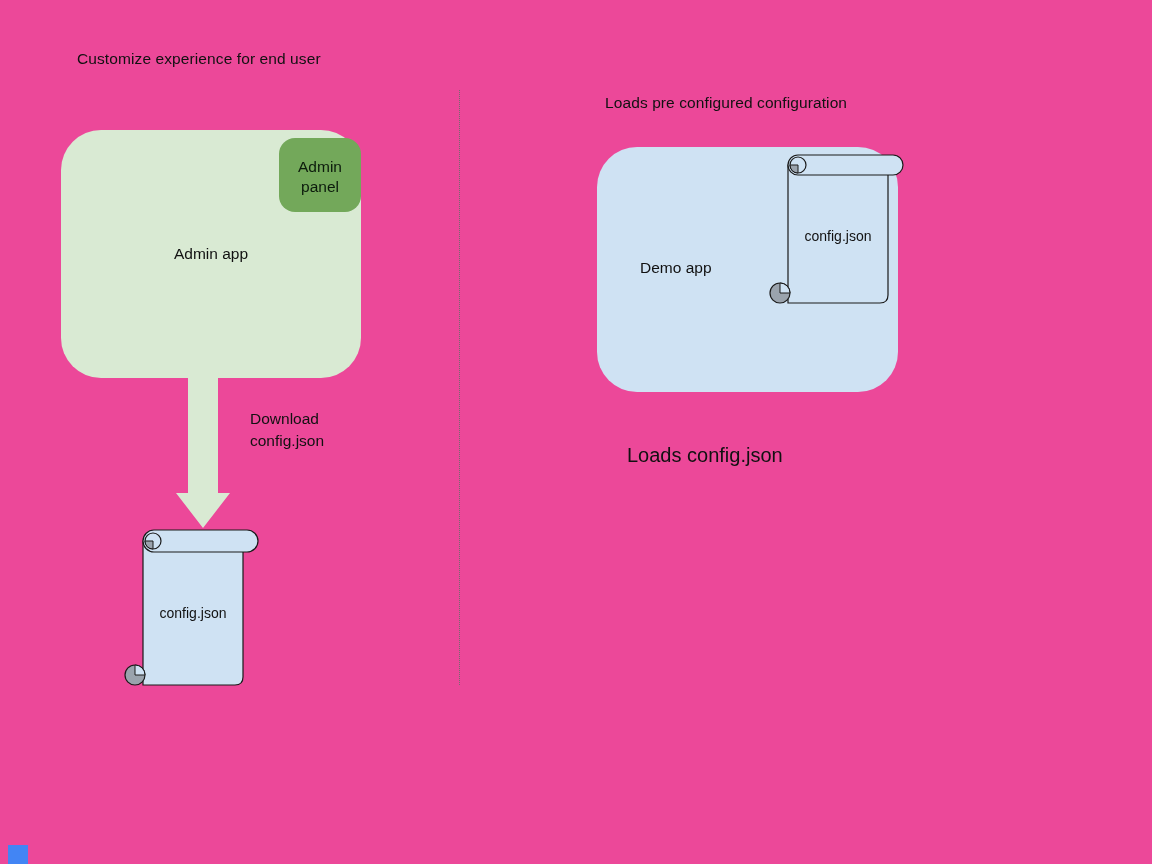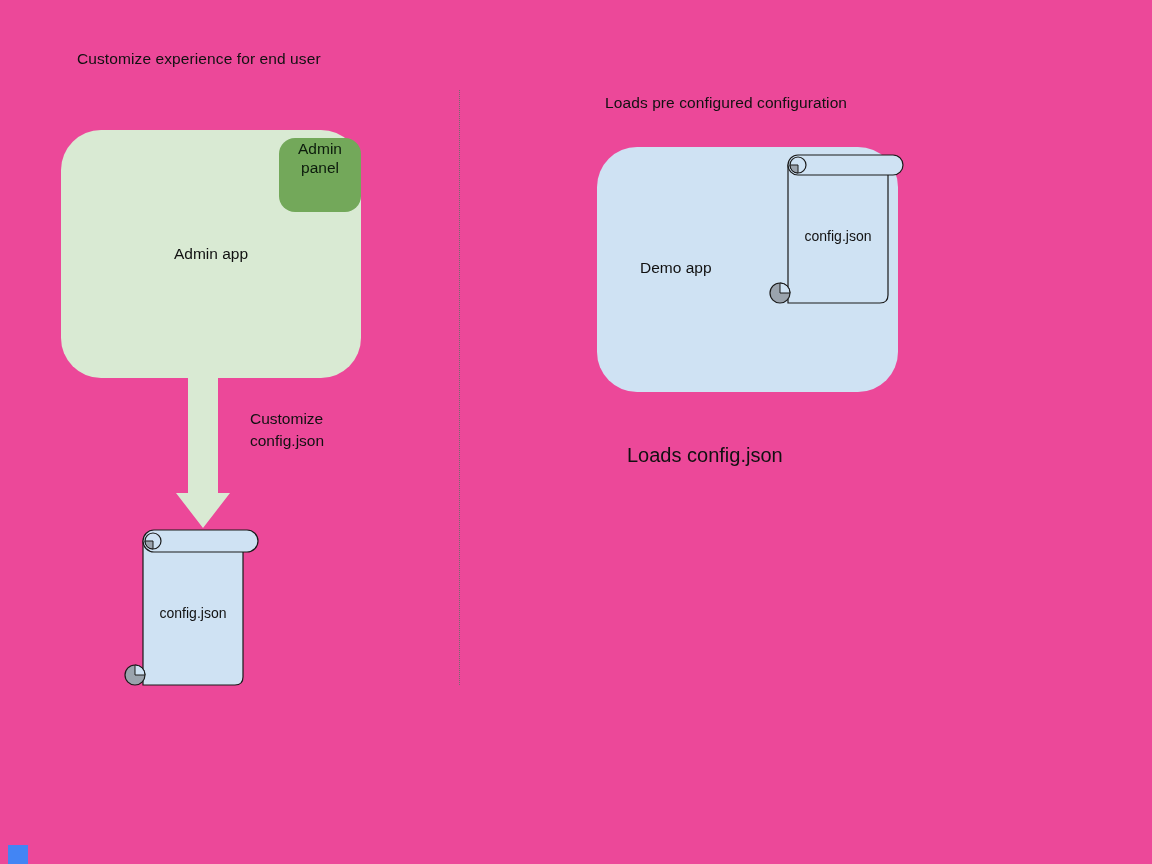--- a/index.html
+++ b/index.html
@@ -26,23 +26,23 @@
     background:#d9ead3;border-radius:40px;
   }
   #admin-app-label{
     position:absolute;left:0;right:0;top:0;bottom:0;
     display:flex;align-items:center;justify-content:center;
     font-size:15.5px;color:#111;
   }
   #admin-panel-box{
     position:absolute;left:218px;top:8px;width:82px;height:74px;
     background:#73a85a;border-radius:16px;
-    display:flex;align-items:flex-start;justify-content:center;
+    display:flex;align-items:flex-end;justify-content:center;
     text-align:center;font-size:15.5px;line-height:1.25;color:#0c1b0c;
-    padding:1px 6px;box-sizing:border-box;
+    padding:16px 6px;box-sizing:border-box;
   }
   #download-arrow{
     position:absolute;left:170px;top:378px;width:66px;height:151px;
   }
   #download-label{
     position:absolute;left:250px;top:408px;
     font-size:15.5px;line-height:22px;color:#111;
   }
   .scroll-svg{position:absolute;}
   #left-scroll{left:120px;top:525px;width:145px;height:165px;}
@@ -87,21 +87,21 @@
     <div id="admin-panel-box">
       <span>Admin panel</span>
     </div>
   </div>
 
   <svg id="download-arrow" viewBox="0 0 66 151" xmlns="http://www.w3.org/2000/svg">
     <polygon points="18,0 48,0 48,115 60,115 33,150 6,115 18,115" fill="#d9ead3"></polygon>
   </svg>
 
   <div id="download-label">
-    <div>Customize</div>
+    <div>Download</div>
     <div>config.json</div>
   </div>
 
   <svg id="left-scroll" class="scroll-svg" viewBox="0 0 145 165" xmlns="http://www.w3.org/2000/svg">
     <path d="M23,16 H123 V152 Q123,160 115,160 H23 Z" fill="#cfe2f3" stroke="#1a1a1a" stroke-width="1.2"></path>
     <rect x="23" y="5" width="115" height="22" rx="11" ry="11" fill="#cfe2f3" stroke="#1a1a1a" stroke-width="1.2"></rect>
     <circle cx="33" cy="16" r="8" fill="#cfe2f3" stroke="#1a1a1a" stroke-width="1.2"></circle>
     <path d="M33,16 L25,16 A8,8 0 0 0 33,24 Z" fill="#9aa3ad" stroke="#1a1a1a" stroke-width="1"></path>
     <circle cx="15" cy="150" r="10" fill="#9aa3ad" stroke="#1a1a1a" stroke-width="1.2"></circle>
     <path d="M15,150 L15,140 A10,10 0 0 1 25,150 Z" fill="#cfe2f3" stroke="#1a1a1a" stroke-width="1"></path>

